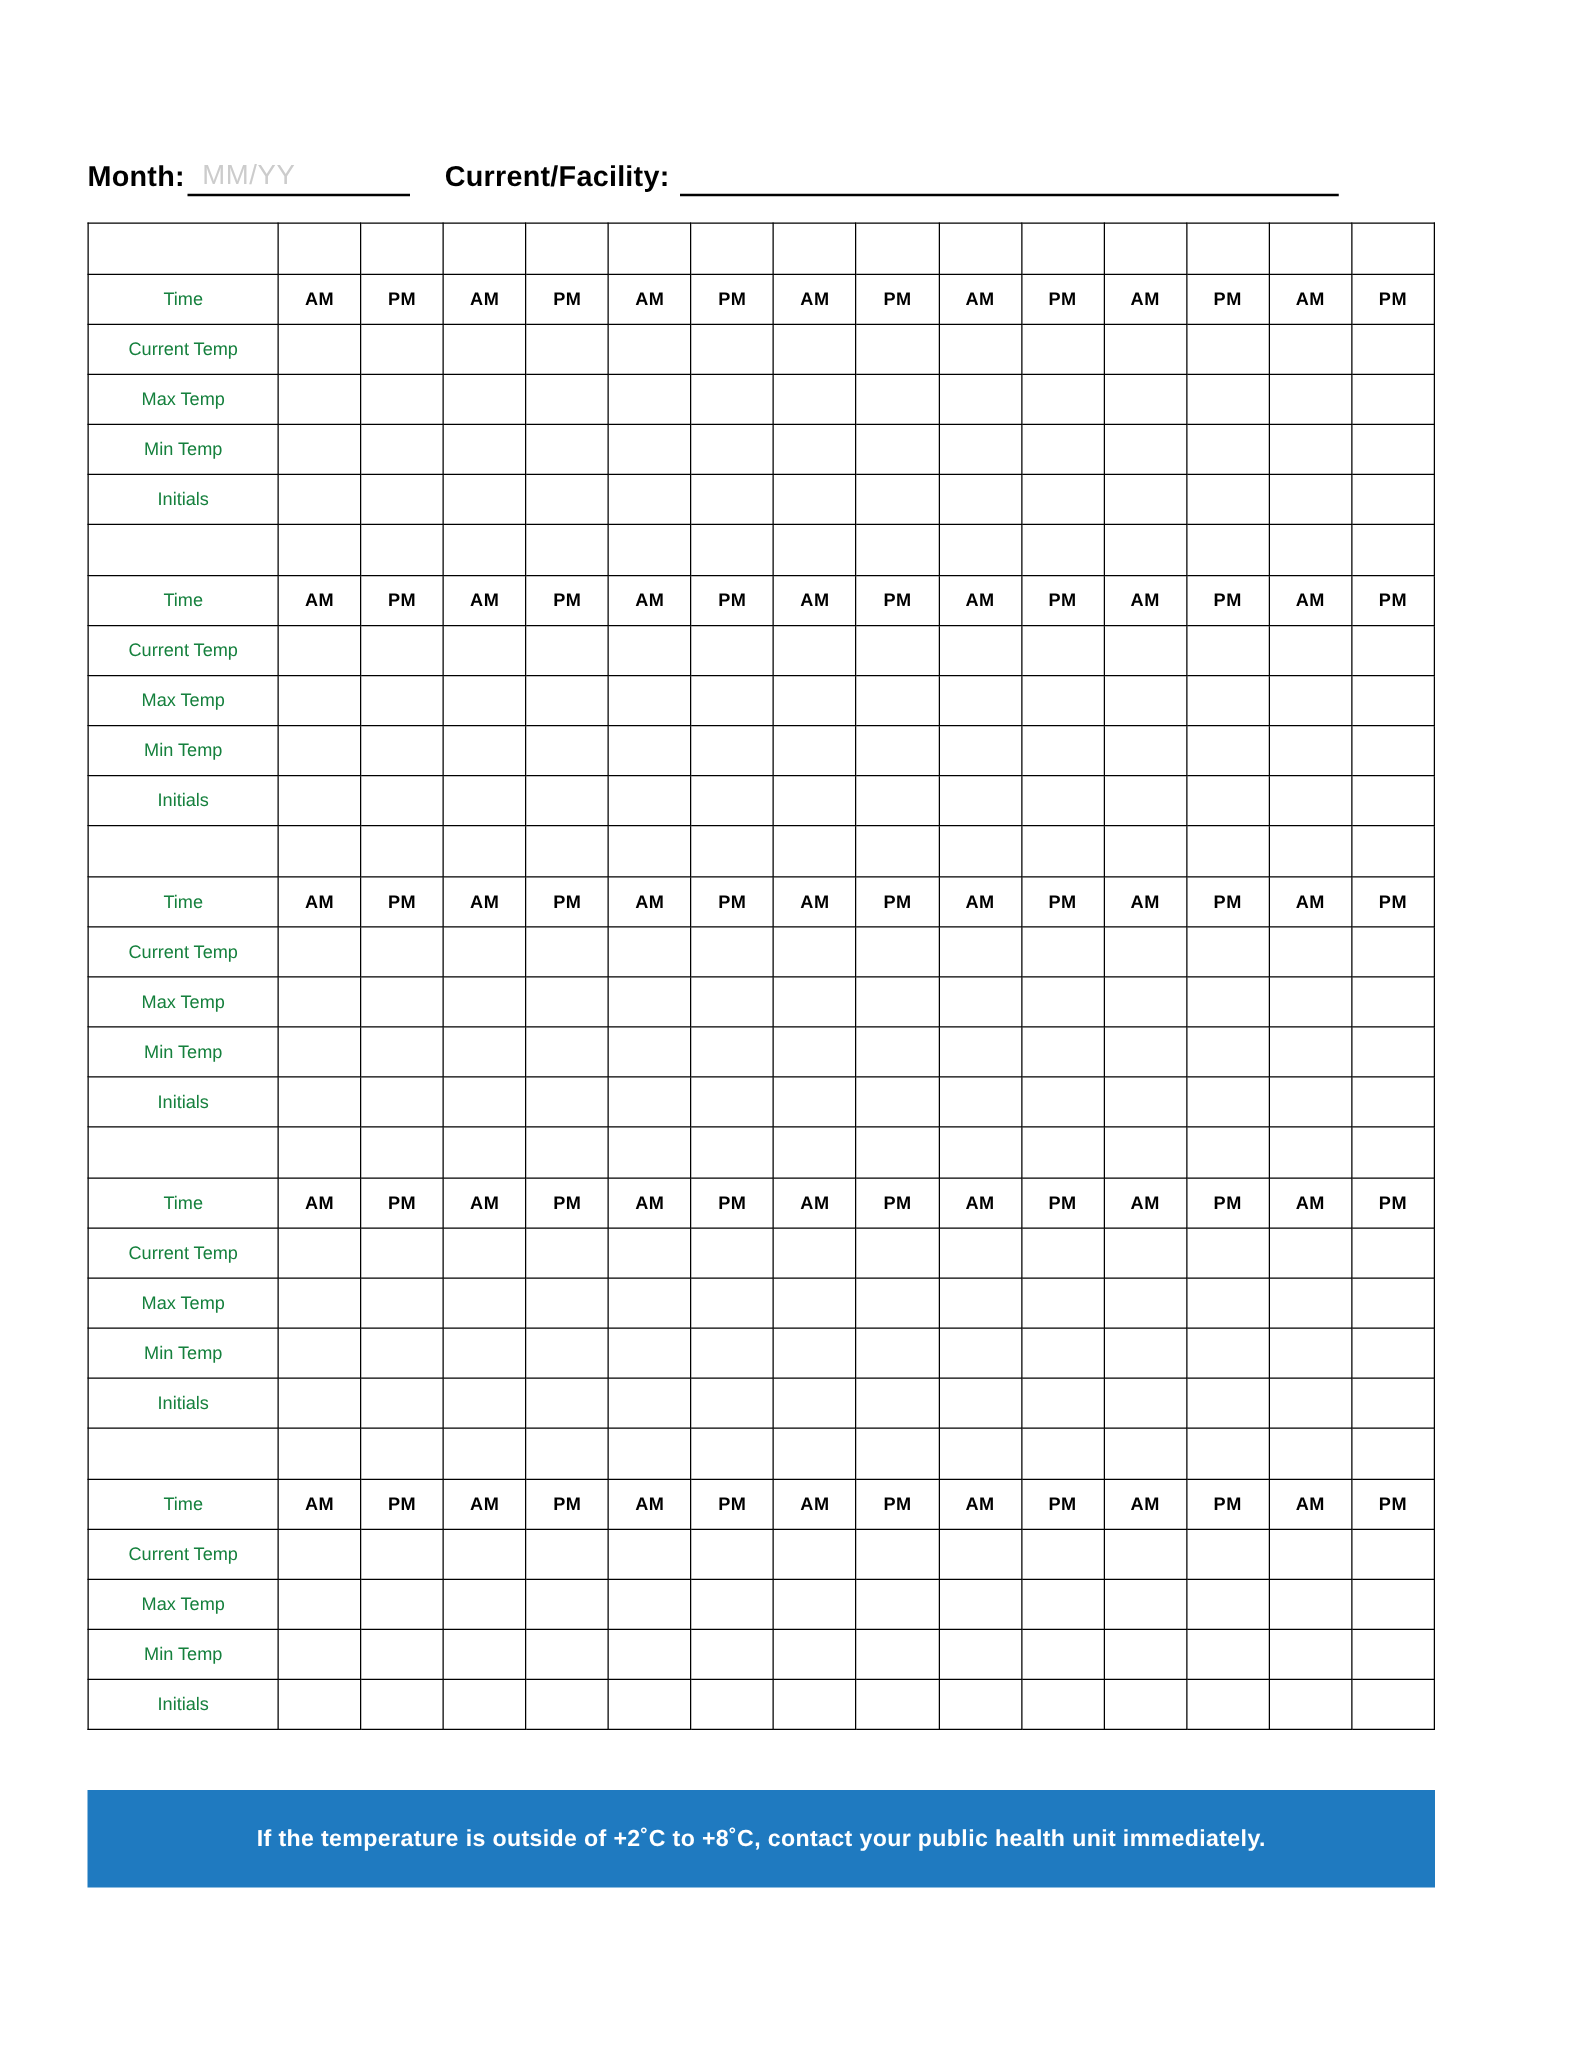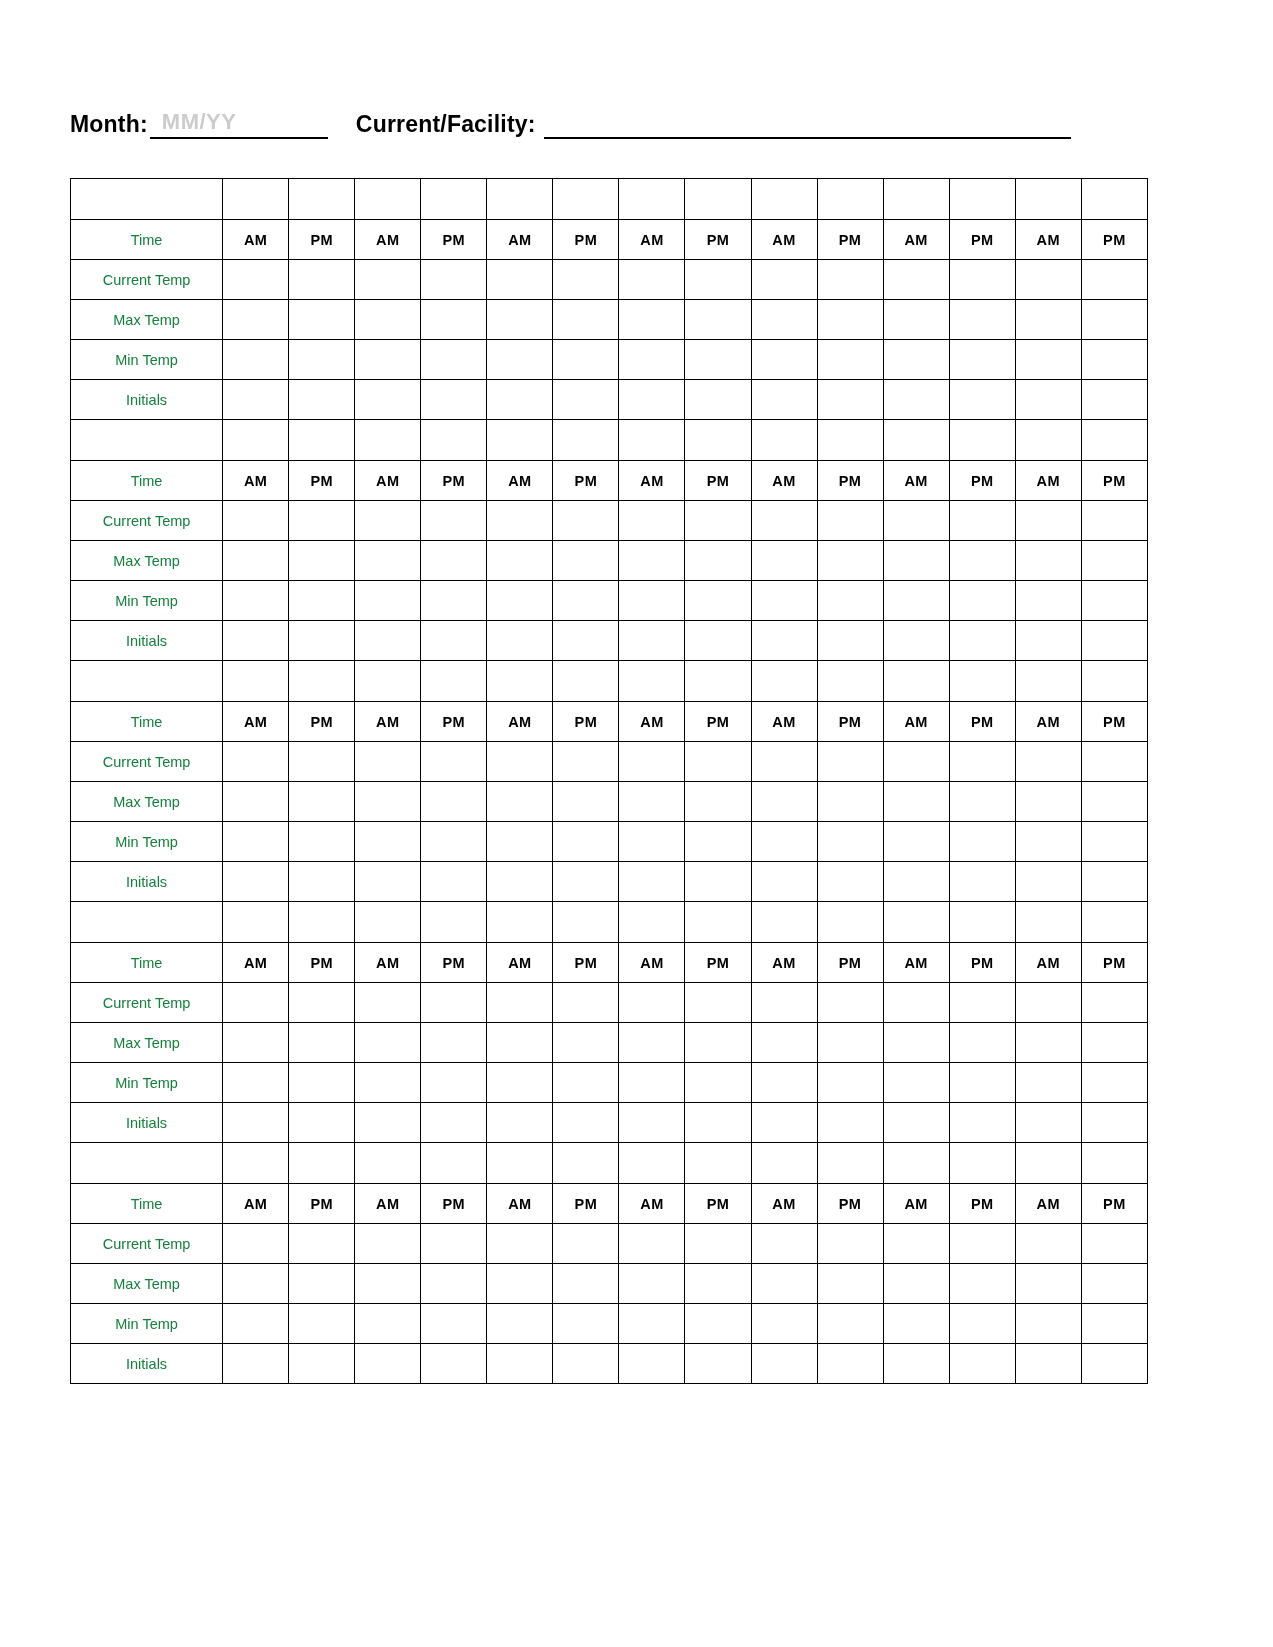--- a/index.html
+++ b/index.html
@@ -18,45 +18,45 @@
     position: absolute;
     left: 0; top: 0;
     width: 1273px;
     height: 1647px;
   }
 
   
   .header-row {
     position: absolute;
     left: 70px;
-    top: 104px;
+    top: 128px;
     width: 1080px;
     height: 40px;
     display: flex;
-    align-items: center;
+    align-items: flex-start;
   }
   .hdr-label {
     font-size: 23px;
     font-weight: bold;
     letter-spacing: 0.2px;
     line-height: 26px;
     white-space: nowrap;
   }
   .hdr-blank {
     border-bottom: 2px solid #000;
     height: 27px;
     position: relative;
   }
   .hdr-blank .ph {
     position: absolute;
     left: 12px;
     bottom: 2px;
     font-size: 22px;
     color: #cccccc;
-    font-weight: bold;
+    font-weight: normal;
     letter-spacing: 0.5px;
   }
   #month-blank { width: 178px; margin-left: 2px; }
   #facility-blank { width: 527px; margin-left: 8px; }
   #facility-label { margin-left: 28px; }
 
   
   table.sheet {
     position: absolute;
     left: 70px;
@@ -674,14 +674,17 @@
           <td class="entry"></td>
           <td class="entry"></td>
           <td class="entry"></td>
           <td class="entry"></td>
           <td class="entry"></td>
           <td class="entry"></td>
         </tr>
       </tbody>
   </table>
 
+  <div class="banner">
+    <span>If the temperature is outside of +2˚C to +8˚C, contact your public health unit immediately.</span>
+  </div>
 
 </div>
 
 </body></html>

